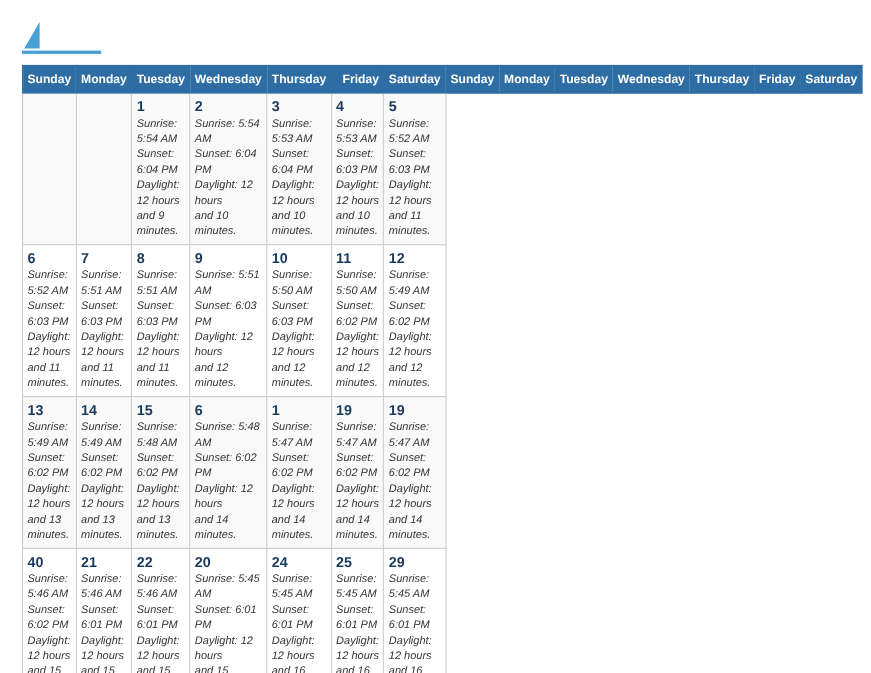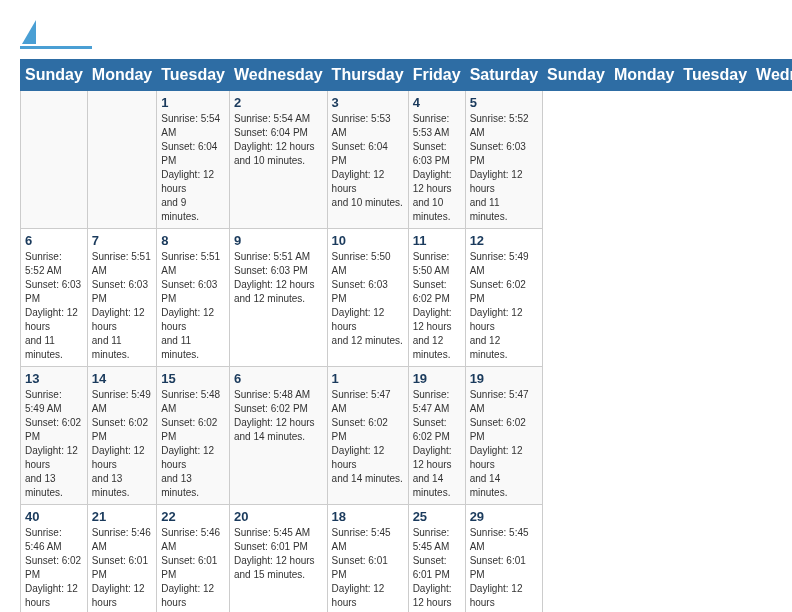--- a/index.html
+++ b/index.html
@@ -50,22 +50,22 @@
     }
     table {
       width: 100%;
       border-collapse: collapse;
       font-size: 11px;
     }
     thead tr th {
       background-color: #2e6da4;
       color: white;
       padding: 6px 4px;
-      text-align: left;
-      font-size: 16px;
+      text-align: right;
+      font-size: 11px;
       font-weight: bold;
       border: 1px solid #2e6da4;
     }
     tbody tr td {
       border: 1px solid #ccc;
       padding: 4px;
       vertical-align: top;
       width: calc(100% / 7);
       height: 80px;
     }
@@ -73,20 +73,21 @@
       font-size: 13px;
       font-weight: bold;
       color: #1a3a5c;
       display: block;
       margin-bottom: 2px;
     }
     .cell-text {
       font-size: 10px;
       color: #333;
       line-height: 1.4;
+      font-style: italic;
     }
     tbody tr:nth-child(odd) td {
       background: #f9f9f9;
     }
     tbody tr:nth-child(even) td {
       background: #fff;
     }
     td.empty {
       background: #f9f9f9;
     }
@@ -294,21 +295,21 @@
 and 15 minutes.</div>
         </td>
         <td>
           <span class="day-num">20</span>
           <div class="cell-text" style="white-space: pre-line;">Sunrise: 5:45 AM
 Sunset: 6:01 PM
 Daylight: 12 hours
 and 15 minutes.</div>
         </td>
         <td>
-          <span class="day-num">18</span>
+          <span class="day-num">24</span>
           <div class="cell-text" style="white-space: pre-line;">Sunrise: 5:45 AM
 Sunset: 6:01 PM
 Daylight: 12 hours
 and 16 minutes.</div>
         </td>
         <td>
           <span class="day-num">25</span>
           <div class="cell-text" style="white-space: pre-line;">Sunrise: 5:45 AM
 Sunset: 6:01 PM
 Daylight: 12 hours

